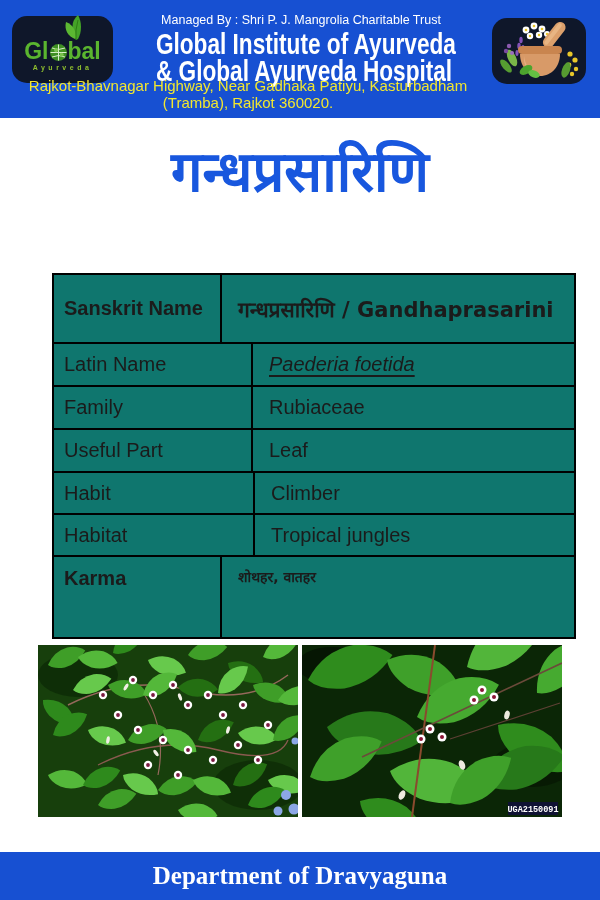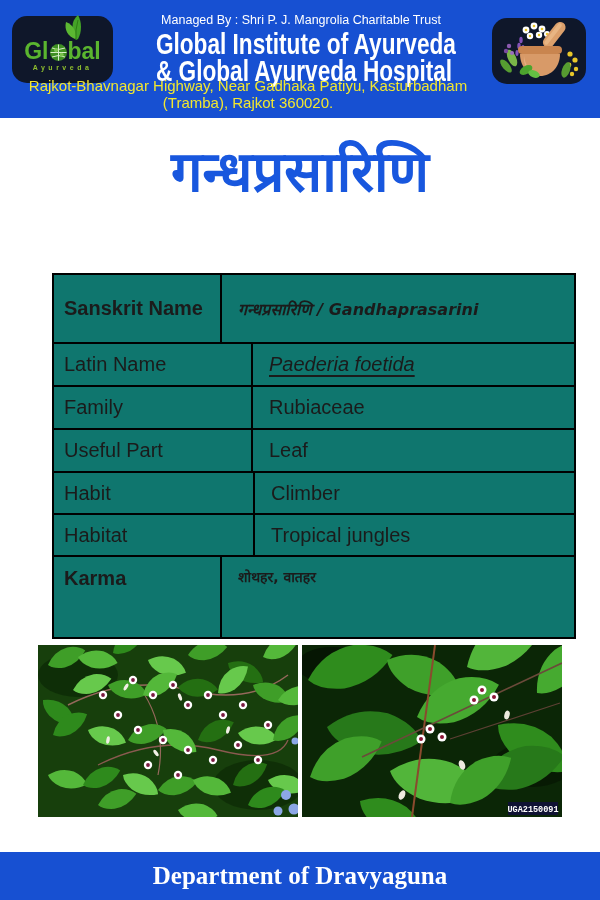--- a/index.html
+++ b/index.html
@@ -31,21 +31,21 @@
     font-family:"DejaVu Sans","Liberation Sans",sans-serif;
   }
   
   .info-table { position:absolute; left:52px; top:233px; width:524px; border:2px solid #000; background:#0f766e;margin-top:40px; }
   .trow { display:grid; grid-template-columns:166px 1fr; border-top:2px solid #000; }
   .trow:first-child { border-top:none; }
   .tcell { display:flex; align-items:center; padding:0 10px; font-size:20px; color:#1b1b1b; }
   .tcell.value { border-left:2px solid #000; padding-left:16px; }
   .r1 { height:67px; }
   .r1 .label { font-weight:700; }
-  .r1 .value { font-weight:700; font-size:16px; font-family:"DejaVu Sans","Liberation Sans",sans-serif;font-style:italic; }
+  .r1 .value { font-weight:700; font-size:21px; font-family:"DejaVu Sans","Liberation Sans",sans-serif; }
   .r2,.r3,.r4 { height:43px;gap:31px; }
   .r5,.r6 { height:42px;gap:33px; }
   .r7 { height:82px; }
   .r7 .tcell { align-items:flex-start; padding-top:10px;font-weight:bold; }
   .r7 .value { font-weight:700; font-size:14px; font-family:"DejaVu Sans","Liberation Sans",sans-serif; }
   .italic-underline { font-style:italic; text-decoration:underline; text-underline-offset:4px; }
   
   .photos { position:absolute; left:38px; top:645px; width:524px; height:172px; display:flex; gap:4px; }
   .photo { width:260px; height:172px; display:block; }
   

